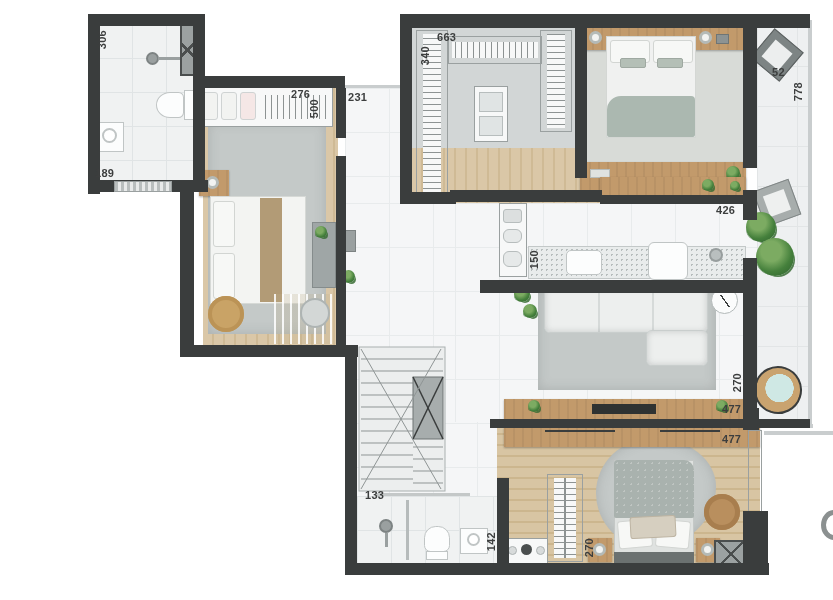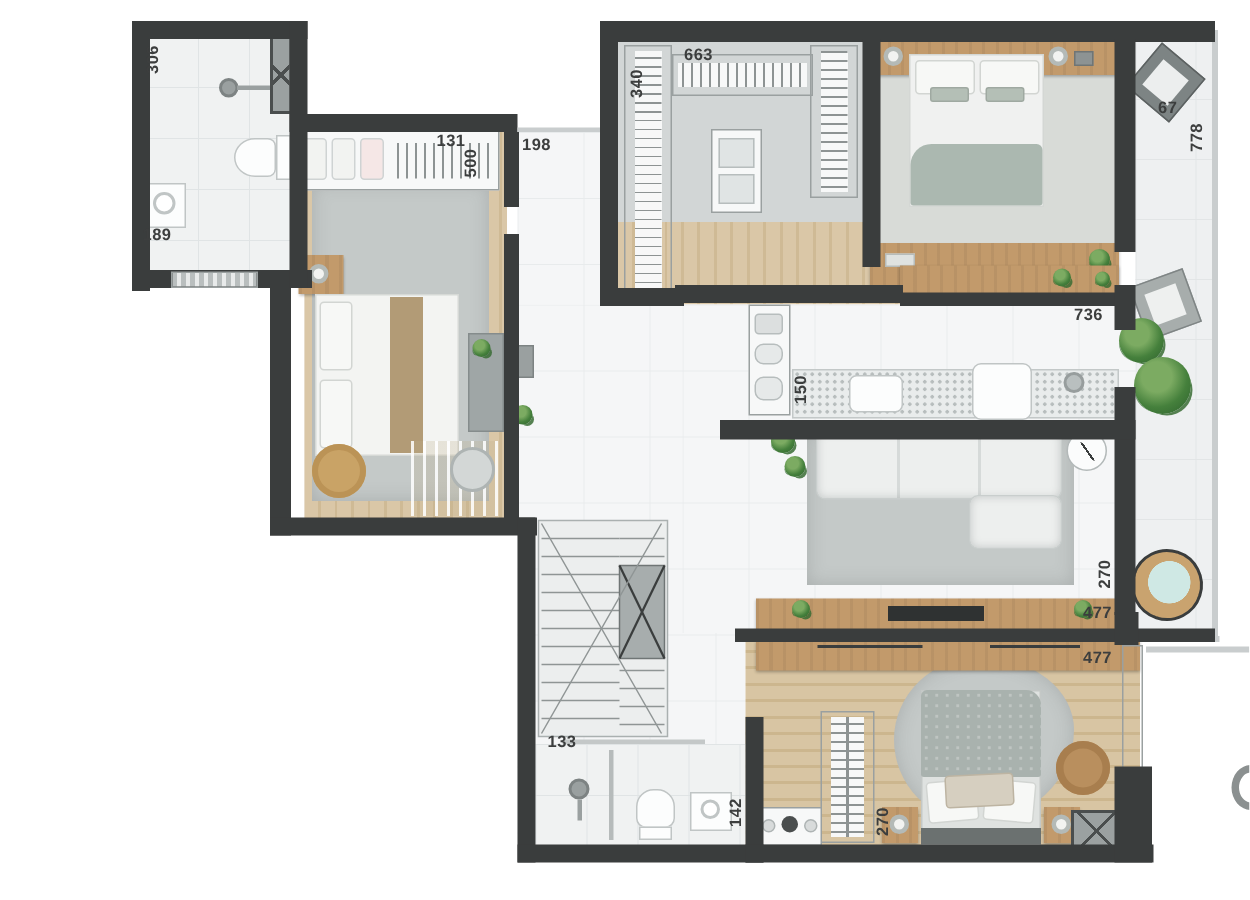--- a/index.html
+++ b/index.html
@@ -219,29 +219,29 @@
   <div class="wall" style="left:480px;top:280px;width:277px;height:13px"></div>
   <div class="wall" style="left:743px;top:298px;width:14px;height:112px"></div>
   <div class="wall" style="left:490px;top:419px;width:320px;height:9px"></div>
   <div class="wall" style="left:497px;top:563px;width:272px;height:12px"></div>
   <div class="wall" style="left:743px;top:408px;width:16px;height:22px"></div>
   <div class="wall" style="left:743px;top:511px;width:25px;height:64px"></div>
   <div class="abs" style="left:114px;top:181px;width:58px;height:11px;background:repeating-linear-gradient(90deg,#b9bebe 0 3px,#e8eaea 3px 6px);border:1px solid #9aa0a0"></div>
   <div class="rail" style="left:345px;top:85px;width:55px;height:3px"></div>
 
   <span class="dim v" style="left:97px;top:30px">306</span>
-  <span class="dim" style="left:95px;top:152px">189</span>
-  <span class="dim" style="left:291px;top:89px">131</span>
+  <span class="dim" style="left:95px;top:168px">189</span>
+  <span class="dim" style="left:291px;top:89px">276</span>
   <span class="dim v" style="left:309px;top:99px">500</span>
-  <span class="dim" style="left:348px;top:92px">198</span>
-  <span class="dim" style="left:456px;top:32px">663</span>
+  <span class="dim" style="left:348px;top:92px">231</span>
+  <span class="dim" style="left:437px;top:32px">663</span>
   <span class="dim v" style="left:420px;top:46px">340</span>
-  <span class="dim" style="left:772px;top:67px">67</span>
+  <span class="dim" style="left:772px;top:67px">52</span>
   <span class="dim v" style="left:793px;top:82px">778</span>
-  <span class="dim" style="left:716px;top:205px">736</span>
+  <span class="dim" style="left:716px;top:205px">426</span>
   <span class="dim v" style="left:529px;top:250px">150</span>
   <span class="dim v" style="left:732px;top:373px">270</span>
   <span class="dim" style="left:722px;top:404px">477</span>
   <span class="dim" style="left:722px;top:434px">477</span>
   <span class="dim v" style="left:584px;top:538px">270</span>
   <span class="dim" style="left:365px;top:490px">133</span>
   <span class="dim v" style="left:486px;top:532px">142</span>
 
 
   <div class="abs" style="left:821px;top:510px;width:26px;height:30px;border-radius:50%;border:5px solid #8b9090;background:transparent"></div>

